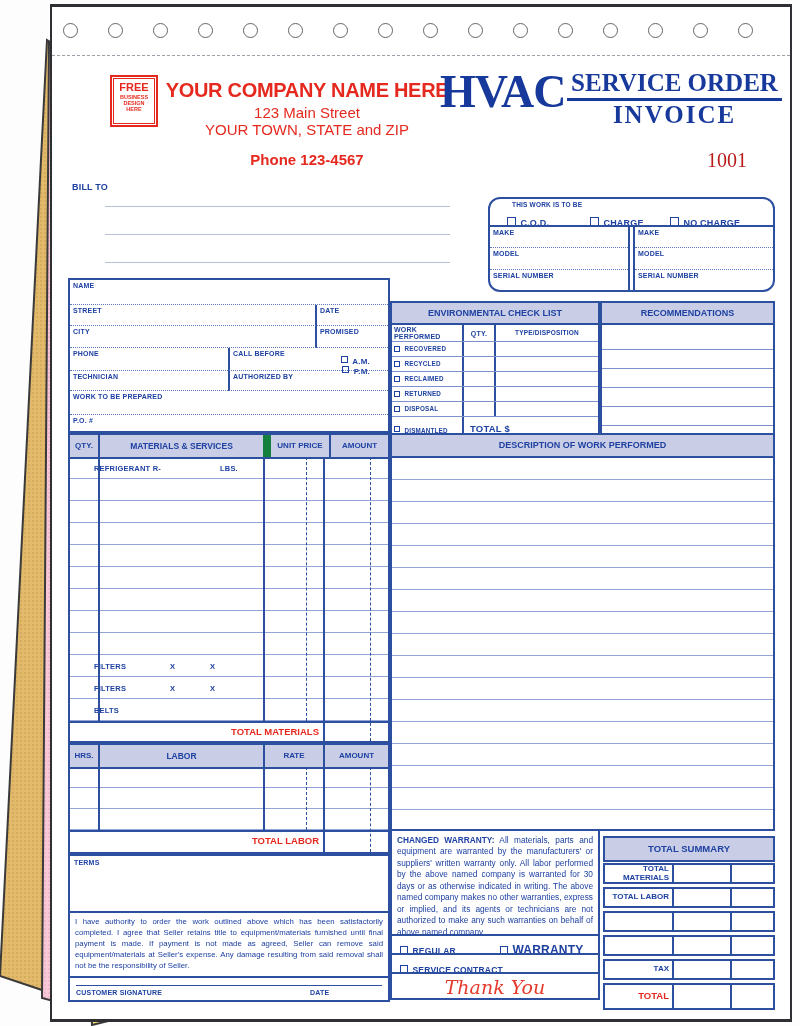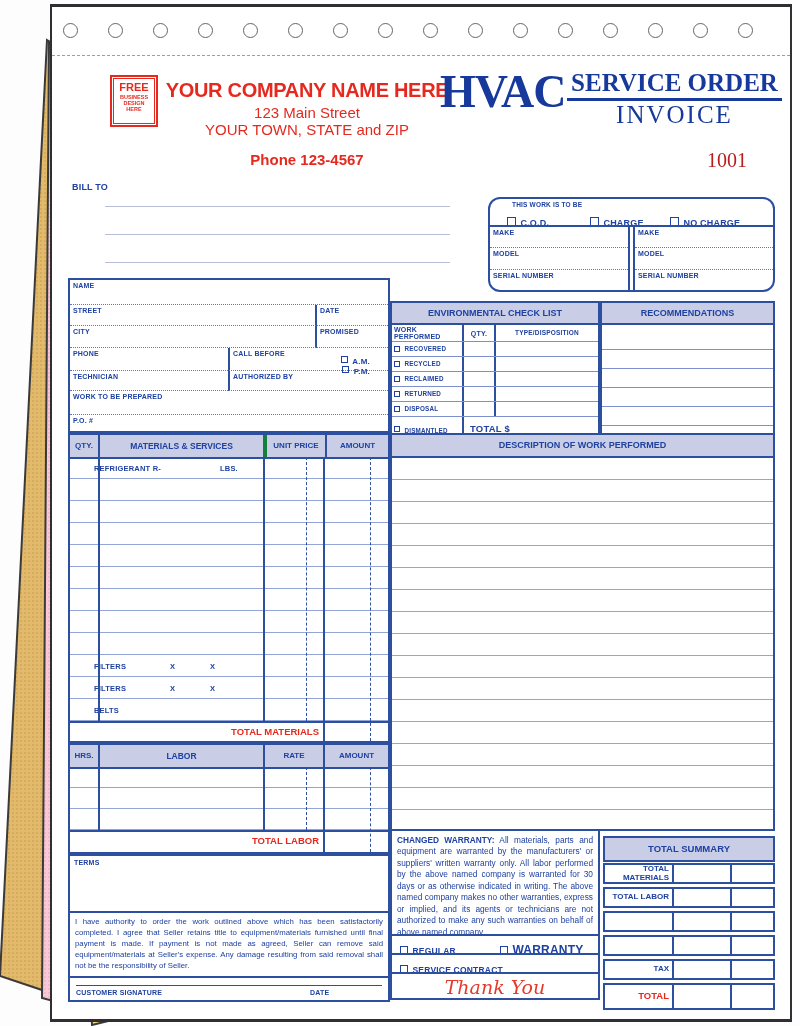--- a/index.html
+++ b/index.html
@@ -90,21 +90,21 @@
   <div class="abs" style="left:108px;top:72px;width:294px;text-align:center">
     <div class="red" style="font-size:20px;font-weight:800;letter-spacing:-.3px">YOUR COMPANY NAME HERE</div>
     <div class="red" style="font-size:15px;margin-top:2px">123 Main Street</div>
     <div class="red" style="font-size:15px">YOUR TOWN, STATE and ZIP</div>
     <div class="red" style="font-size:15px;font-weight:bold;margin-top:13px">Phone 123-4567</div>
   </div>
 
   <div class="abs serif" style="left:388px;top:58px;font-size:46px;font-weight:bold;color:#17399b;letter-spacing:-1px">HVAC</div>
   <div class="abs" style="left:515px;top:62px;width:215px;text-align:center;color:#17399b">
     <div class="serif" style="font-size:25px;font-weight:bold;border-bottom:3px solid #17399b;padding-bottom:1px">SERVICE ORDER</div>
-    <div class="serif" style="font-size:25px;font-weight:normal;letter-spacing:2px">INVOICE</div>
+    <div class="serif" style="font-size:25px;font-weight:bold;letter-spacing:2px">INVOICE</div>
   </div>
   <div class="abs serif" style="left:655px;top:142px;font-size:20px;color:#b91c1c">1001</div>
 
   <div class="abs lbl" style="left:20px;top:176px;font-size:9px">BILL TO</div>
   <div class="hline" style="left:53px;top:199px;width:345px"></div>
   <div class="hline" style="left:53px;top:227px;width:345px"></div>
   <div class="hline" style="left:53px;top:255px;width:345px"></div>
 
   <div class="bbox" style="left:436px;top:190px;width:287px;height:95px;border-radius:12px;overflow:hidden">
     <div class="lbl" style="position:absolute;left:22px;top:3px;font-size:6.5px">THIS WORK IS TO BE</div>
@@ -237,21 +237,21 @@
   </div>
 
   <div class="bbox" style="left:548px;top:294px;width:175px;height:136px">
     <div class="hdr shade" style="height:20px;line-height:20px;font-size:9px;border-bottom:2px solid #2d4fa0">RECOMMENDATIONS</div>
     <div class="abs stripes19" style="left:0;right:0;top:28px;bottom:0"></div>
   </div>
 
   <div class="bbox" style="left:16px;top:426px;width:322px;height:310px">
     <div style="display:flex;height:22px;border-bottom:2px solid #2d4fa0" class="shade">
       <div class="hdr" style="width:28px;border-right:2px solid #2d4fa0;font-size:8px;line-height:22px">QTY.</div>
-      <div class="hdr" style="width:163px;border-right:4px solid #15803d;font-size:8.5px;line-height:22px">MATERIALS &amp; SERVICES</div>
+      <div class="hdr" style="width:163px;border-right:8px solid #15803d;font-size:8.5px;line-height:22px">MATERIALS &amp; SERVICES</div>
       <div class="hdr" style="width:58px;border-right:2px solid #2d4fa0;font-size:8px;line-height:22px">UNIT PRICE</div>
       <div class="hdr" style="flex:1;font-size:8px;line-height:22px">AMOUNT</div>
     </div>
     <div class="abs stripes22" style="left:0;right:0;top:22px;height:264px">
       <span class="lbl abs" style="left:24px;top:8px;font-size:7.5px">REFRIGERANT R-</span>
       <span class="lbl abs" style="left:150px;top:8px;font-size:7.5px">LBS.</span>
       <span class="lbl abs" style="left:24px;top:206px;font-size:7.5px">FILTERS</span>
       <span class="lbl abs" style="left:100px;top:206px;font-size:7.5px">X</span>
       <span class="lbl abs" style="left:140px;top:206px;font-size:7.5px">X</span>
       <span class="lbl abs" style="left:24px;top:228px;font-size:7.5px">FILTERS</span>

